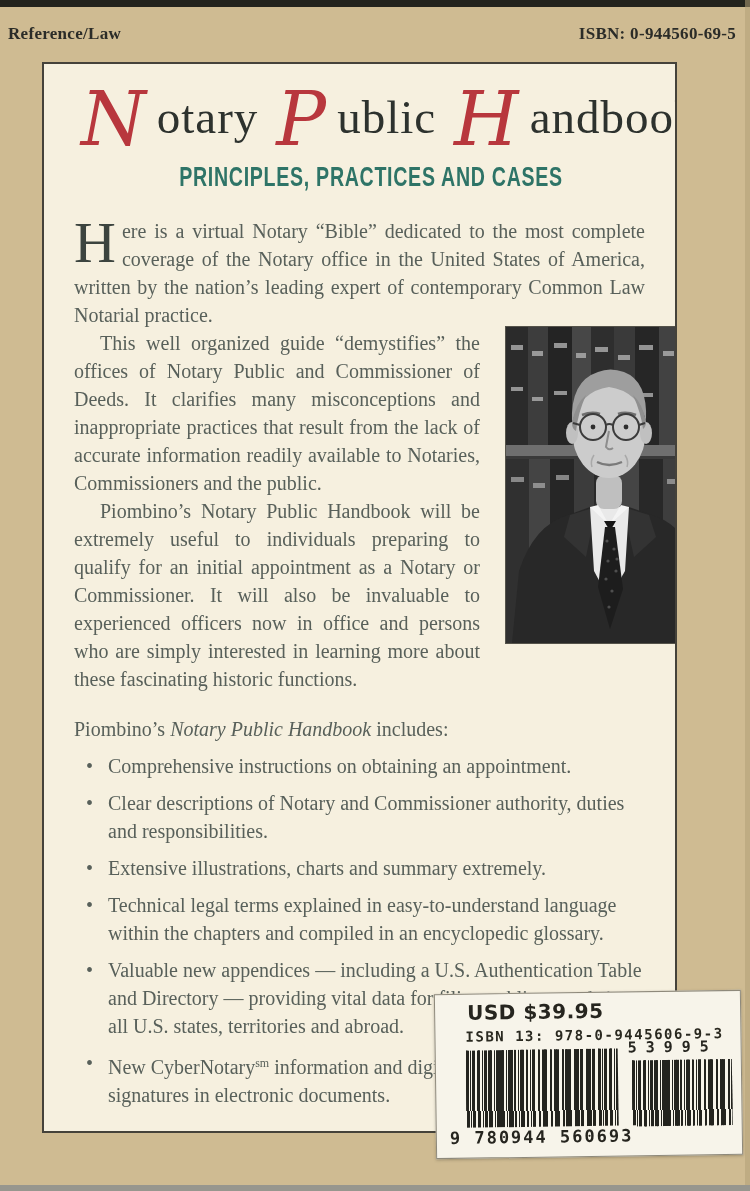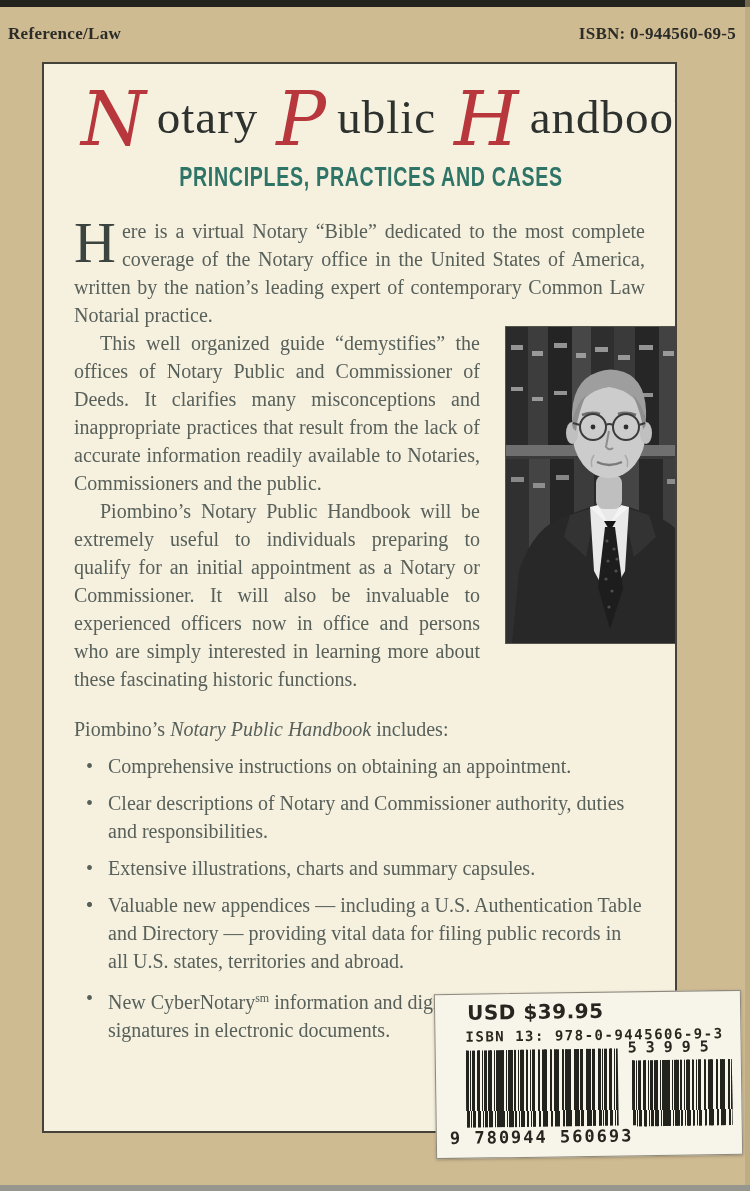--- a/index.html
+++ b/index.html
@@ -260,22 +260,22 @@
       <div class="clear"></div>
     </div>
 
     <div class="includes-intro">
       <span>Piombino’s </span><span class="book-title-italic">Notary Public Handbook</span><span> includes:</span>
     </div>
 
     <ul class="features">
       <li><span class="bullet">•</span><span>Comprehensive instructions on obtaining an appointment.</span></li>
       <li><span class="bullet">•</span><span>Clear descriptions of Notary and Commissioner authority, duties and responsibilities.</span></li>
-      <li><span class="bullet">•</span><span>Extensive illustrations, charts and summary capsules.</span></li>
-      <li><span class="bullet">•</span></li>
+      <li><span class="bullet">•</span><span>Extensive illustrations, charts and summary extremely.</span></li>
+      <li><span class="bullet">•</span><span>Technical legal terms explained in easy-to-understand language within the chapters and compiled in an encyclopedic glossary.</span></li>
       <li><span class="bullet">•</span><span>Valuable new appendices — including a U.S. Authentication Table and Directory — providing vital data for filing public records in all U.S. states, territories and abroad.</span></li>
       <li class="narrow"><span class="bullet">•</span><span>New CyberNotary</span><sup class="sm">sm</sup><span> information and digital signatures in electronic documents.</span></li>
     </ul>
 
   </div>
 
   <div class="barcode-box">
     <div class="price">USD $39.95</div>
     <div class="isbn13">ISBN 13: 978-0-9445606-9-3</div>
     <div class="bars main-bars"></div>

